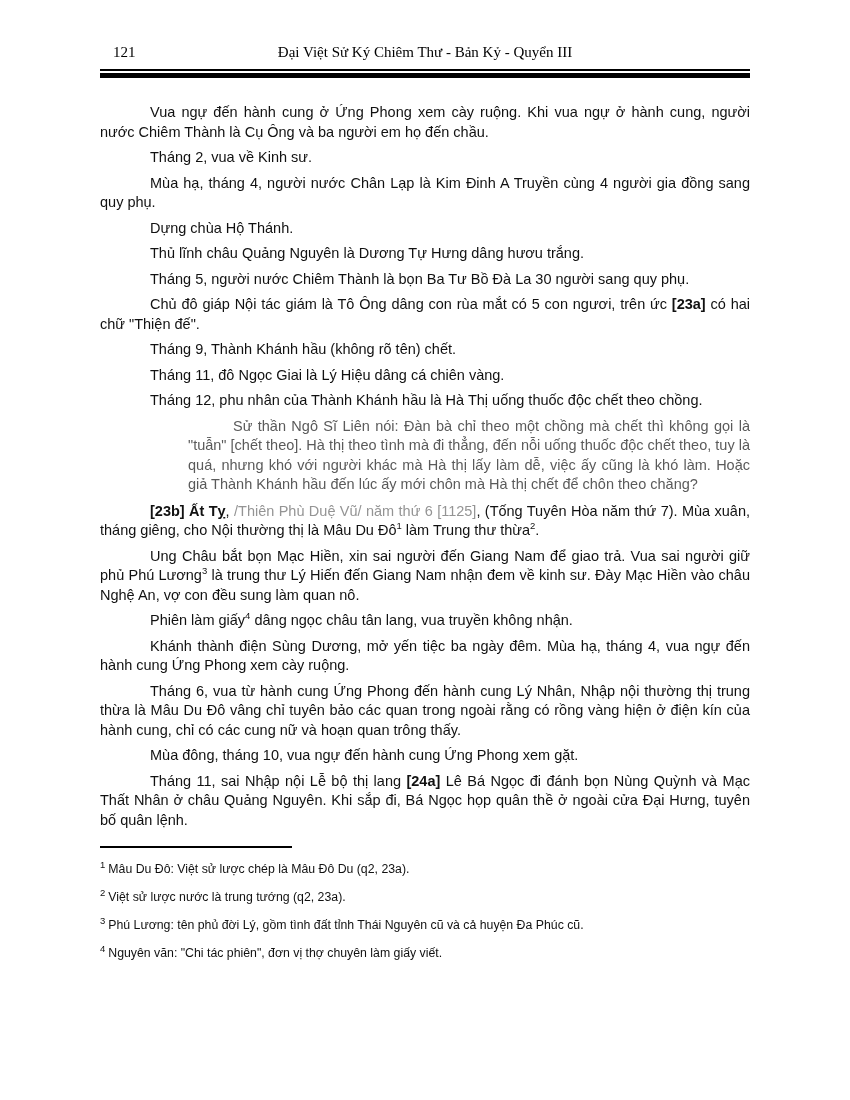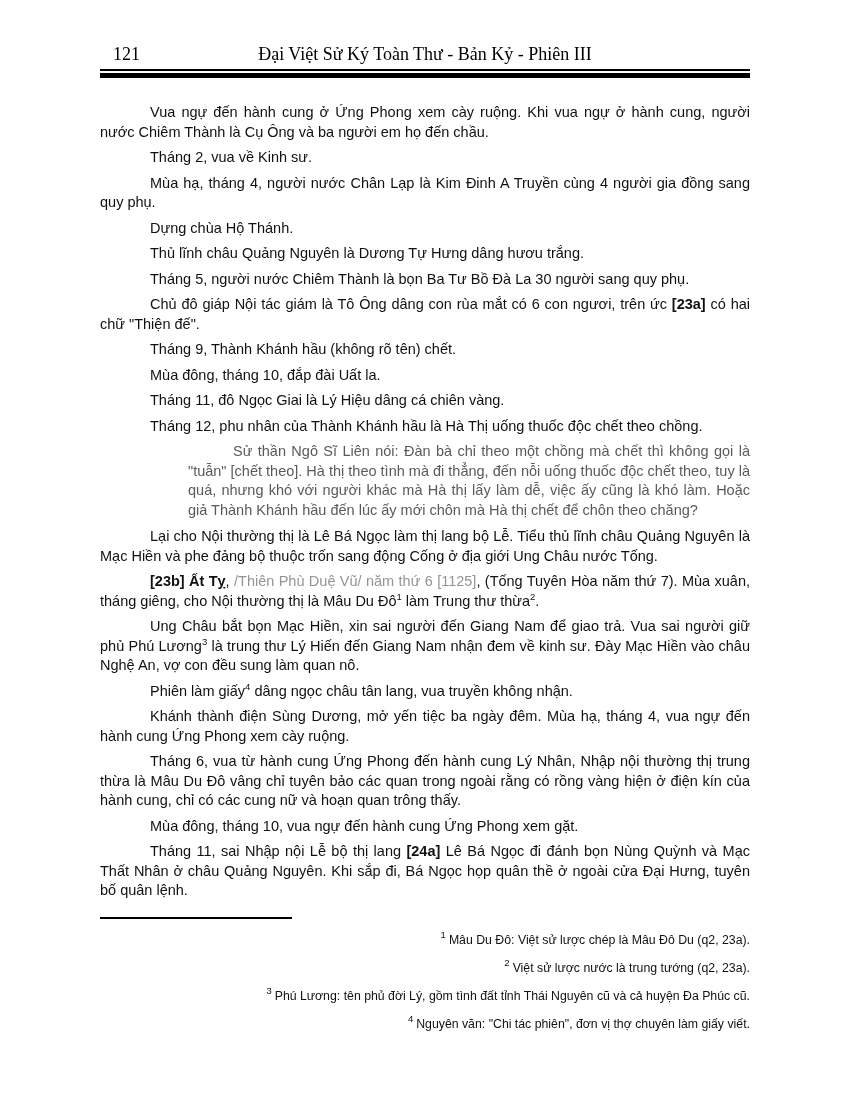--- a/index.html
+++ b/index.html
@@ -10,21 +10,21 @@
     background: #ffffff;
     box-sizing: border-box;
     padding: 44px 100px 0 100px;
     font-family: "Liberation Sans", "DejaVu Sans", sans-serif;
     color: #111111;
     overflow: hidden;
   }
   .hdr {
     position: relative;
     font-family: "Liberation Serif", "DejaVu Serif", serif;
-    font-size: 18px;
+    font-size: 15px;
     color: #000;
     padding-bottom: 4px;
     border-bottom: 2px solid #000;
     height: 21px;
   }
   .hdr .pagenum { position: absolute; left: 13px; top: 0; }
   .hdr .title   { position: absolute; left: 50%; top: 0; transform: translateX(-50%); white-space: nowrap; }
   .rule-thick { height: 5px; background: #000; margin-top: 2px; }
   main {
     margin-top: 25px;
@@ -42,47 +42,45 @@
   }
   .b { font-weight: bold; }
   .g { color: var(--era-gray, #949494); }
   main sup, .fn sup { font-size: 9.5px; line-height: 0; }
   .fn-sep {
     width: 192px;
     border-top: 2px solid #000;
     margin-top: 16px;
   }
   .footnotes { margin-top: 14px; font-size: 12.3px; line-height: 15px; }
-  .fn { margin: 0 0 13px 0; text-align: right; }
+  .fn { margin: 0 0 13px 0; }
   .fn sup { margin-right: 3px; }
 </style>
 </head>
 <body>
 
 <div class="page">
   <div class="hdr">
     <span class="pagenum">121</span>
-    <span class="title">Đại Việt Sử Ký Toàn Thư - Bản Kỷ - Phiên III</span>
+    <span class="title">Đại Việt Sử Ký Chiêm Thư - Bản Kỷ - Quyển III</span>
   </div>
   <div class="rule-thick"></div>
 
   <main id="paras">
       <p><span>Vua ngự đến hành cung ở Ứng Phong xem cày ruộng. Khi vua ngự ở hành cung, người nước Chiêm Thành là Cụ Ông và ba người em họ đến chầu.</span></p>
       <p><span>Tháng 2, vua về Kinh sư.</span></p>
       <p><span>Mùa hạ, tháng 4, người nước Chân Lạp là Kim Đinh A Truyền cùng 4 người gia đồng sang quy phụ.</span></p>
       <p><span>Dựng chùa Hộ Thánh.</span></p>
       <p><span>Thủ lĩnh châu Quảng Nguyên là Dương Tự Hưng dâng hươu trắng.</span></p>
       <p><span>Tháng 5, người nước Chiêm Thành là bọn Ba Tư Bồ Đà La 30 người sang quy phụ.</span></p>
-      <p><span>Chủ đô giáp Nội tác giám là Tô Ông dâng con rùa mắt có 6 con ngươi, trên ức </span><span class="b">[23a]</span><span> có hai chữ "Thiện đế".</span></p>
+      <p><span>Chủ đô giáp Nội tác giám là Tô Ông dâng con rùa mắt có 5 con ngươi, trên ức </span><span class="b">[23a]</span><span> có hai chữ "Thiện đế".</span></p>
       <p><span>Tháng 9, Thành Khánh hầu (không rõ tên) chết.</span></p>
-      <p><span>Mùa đông, tháng 10, đắp đài Uất la.</span></p>
       <p><span>Tháng 11, đô Ngọc Giai là Lý Hiệu dâng cá chiên vàng.</span></p>
       <p><span>Tháng 12, phu nhân của Thành Khánh hầu là Hà Thị uống thuốc độc chết theo chồng.</span></p>
       <p class="quote"><span>Sử thần Ngô Sĩ Liên nói: Đàn bà chỉ theo một chồng mà chết thì không gọi là "tuẫn" [chết theo]. Hà thị theo tình mà đi thẳng, đến nỗi uống thuốc độc chết theo, tuy là quá, nhưng khó với người khác mà Hà thị lấy làm dễ, việc ấy cũng là khó làm. Hoặc giả Thành Khánh hầu đến lúc ấy mới chôn mà Hà thị chết để chôn theo chăng?</span></p>
-      <p><span>Lại cho Nội thường thị là Lê Bá Ngọc làm thị lang bộ Lễ. Tiểu thủ lĩnh châu Quảng Nguyên là Mạc Hiền và phe đảng bộ thuộc trốn sang động Cống ở địa giới Ung Châu nước Tống.</span></p>
       <p><span class="b">[23b] Ất Tỵ</span><span>, </span><span class="g">/Thiên Phù Duệ Vũ/ năm thứ 6 [1125]</span><span>, (Tống Tuyên Hòa năm thứ 7). Mùa xuân, tháng giêng, cho Nội thường thị là Mâu Du Đô</span><sup>1</sup><span> làm Trung thư thừa</span><sup>2</sup><span>.</span></p>
       <p><span>Ung Châu bắt bọn Mạc Hiền, xin sai người đến Giang Nam để giao trả. Vua sai người giữ phủ Phú Lương</span><sup>3</sup><span> là trung thư Lý Hiến đến Giang Nam nhận đem về kinh sư. Đày Mạc Hiền vào châu Nghệ An, vợ con đều sung làm quan nô.</span></p>
       <p><span>Phiên làm giấy</span><sup>4</sup><span> dâng ngọc châu tân lang, vua truyền không nhận.</span></p>
       <p><span>Khánh thành điện Sùng Dương, mở yến tiệc ba ngày đêm. Mùa hạ, tháng 4, vua ngự đến hành cung Ứng Phong xem cày ruộng.</span></p>
       <p><span>Tháng 6, vua từ hành cung Ứng Phong đến hành cung Lý Nhân, Nhập nội thường thị trung thừa là Mâu Du Đô vâng chỉ tuyên bảo các quan trong ngoài rằng có rồng vàng hiện ở điện kín của hành cung, chỉ có các cung nữ và hoạn quan trông thấy.</span></p>
       <p><span>Mùa đông, tháng 10, vua ngự đến hành cung Ứng Phong xem gặt.</span></p>
       <p><span>Tháng 11, sai Nhập nội Lễ bộ thị lang </span><span class="b">[24a]</span><span> Lê Bá Ngọc đi đánh bọn Nùng Quỳnh và Mạc Thất Nhân ở châu Quảng Nguyên. Khi sắp đi, Bá Ngọc họp quân thề ở ngoài cửa Đại Hưng, tuyên bố quân lệnh.</span></p>
     </main>
 
   <div class="fn-sep"></div>

